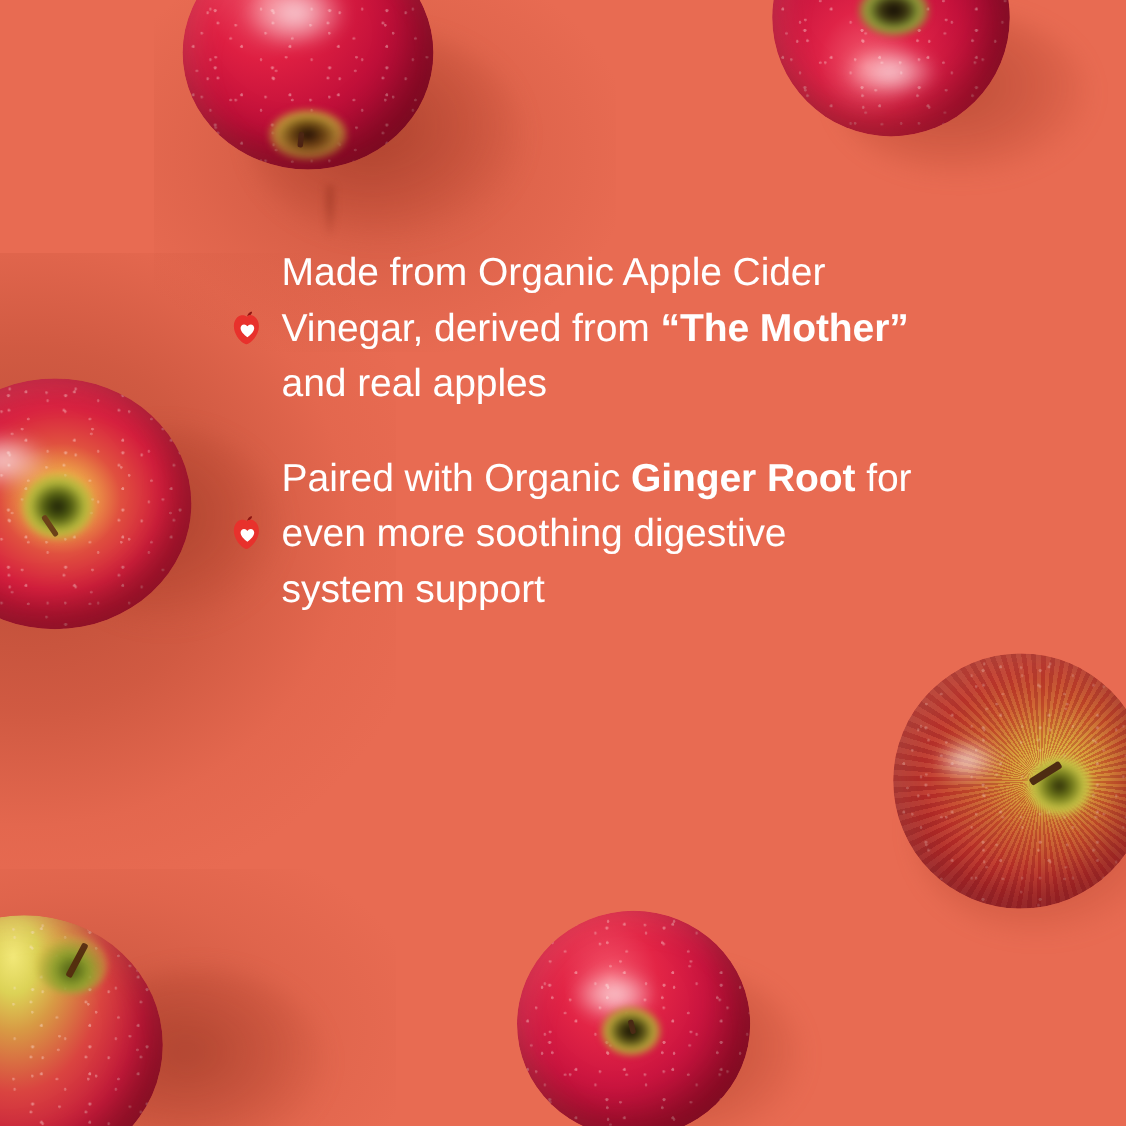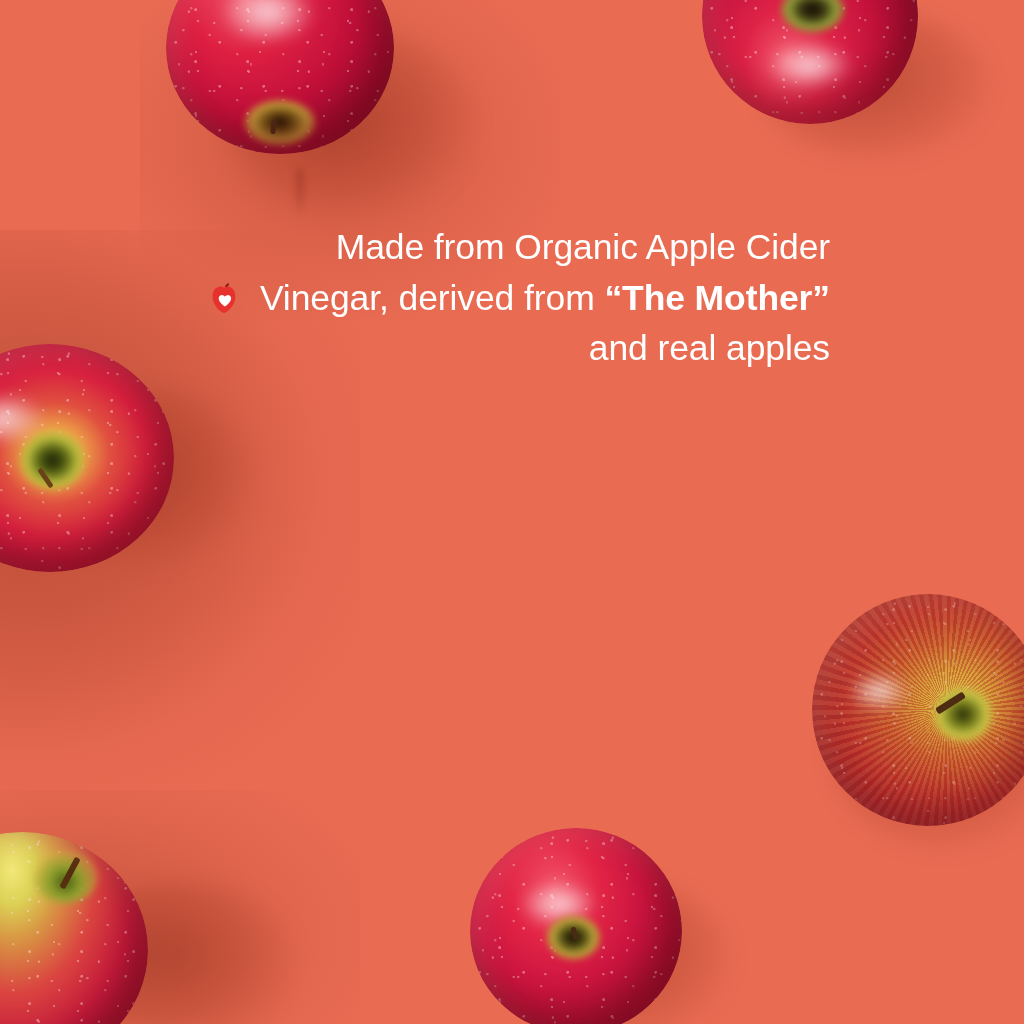--- a/index.html
+++ b/index.html
@@ -7,21 +7,20 @@
     padding: 0;
     background: #E86B52;
   }
   #stage {
     position: relative;
     width: 1024px;
     height: 1024px;
     overflow: hidden;
     background: #737373;
     font-family: "Liberation Sans", sans-serif;
-    text-align: right;
   }
 
   
   .bg-base {
     position: absolute;
     inset: 0;
     background: #E86B52;
   }
   .shade {
     position: absolute;
@@ -264,15 +263,27 @@
           <path d="M15 6.2c-1.6 -1.4 -3.6 -2.0 -5.6 -1.6C5.4 5.4 2.6 9.3 2.6 14.5c0 6.6 4.8 13.0 9.1 15.6 1.9 1.2 2.7 1.2 4.6 0 4.3 -2.6 9.1 -9.0 9.1 -15.6 0 -5.2 -2.8 -9.1 -6.8 -9.9 -1.4 -0.3 -2.5 -0.1 -3.6 0.4z" fill="#E8312C"></path>
           <path d="M14.9 24.5c-3.2 -2.3 -6.2 -5.0 -6.2 -8.3 0 -1.9 1.4 -3.3 3.2 -3.3 1.2 0 2.3 0.7 3.0 1.8 0.7 -1.1 1.8 -1.8 3.0 -1.8 1.8 0 3.2 1.4 3.2 3.3 0 3.3 -3.0 6.0 -6.2 8.3z" fill="#FFFFFF"></path>
         </svg>
       </span>
       <span class="bullet-text">
         <span>Made from Organic Apple Cider Vinegar, derived from </span><b>“The Mother”</b><span> and real apples</span>
       </span>
     </div>
 
 
+    <div class="bullet-row">
+      <span class="bullet-icon">
+        <svg viewBox="0 0 30 32" width="30" height="32" aria-hidden="true">
+          <path d="M18.6 1.2c-1.9 0.5 -3.5 2.3 -4.0 4.4 2.0 -0.1 3.9 -1.6 4.6 -3.6z" fill="#8E1612"></path>
+          <path d="M15 6.2c-1.6 -1.4 -3.6 -2.0 -5.6 -1.6C5.4 5.4 2.6 9.3 2.6 14.5c0 6.6 4.8 13.0 9.1 15.6 1.9 1.2 2.7 1.2 4.6 0 4.3 -2.6 9.1 -9.0 9.1 -15.6 0 -5.2 -2.8 -9.1 -6.8 -9.9 -1.4 -0.3 -2.5 -0.1 -3.6 0.4z" fill="#E8312C"></path>
+          <path d="M14.9 24.5c-3.2 -2.3 -6.2 -5.0 -6.2 -8.3 0 -1.9 1.4 -3.3 3.2 -3.3 1.2 0 2.3 0.7 3.0 1.8 0.7 -1.1 1.8 -1.8 3.0 -1.8 1.8 0 3.2 1.4 3.2 3.3 0 3.3 -3.0 6.0 -6.2 8.3z" fill="#FFFFFF"></path>
+        </svg>
+      </span>
+      <span class="bullet-text">
+        <span>Paired with Organic </span><b>Ginger Root</b><span> for even more soothing digestive system support</span>
+      </span>
+    </div>
 
   </div>
 </div>
 
 </body></html>

